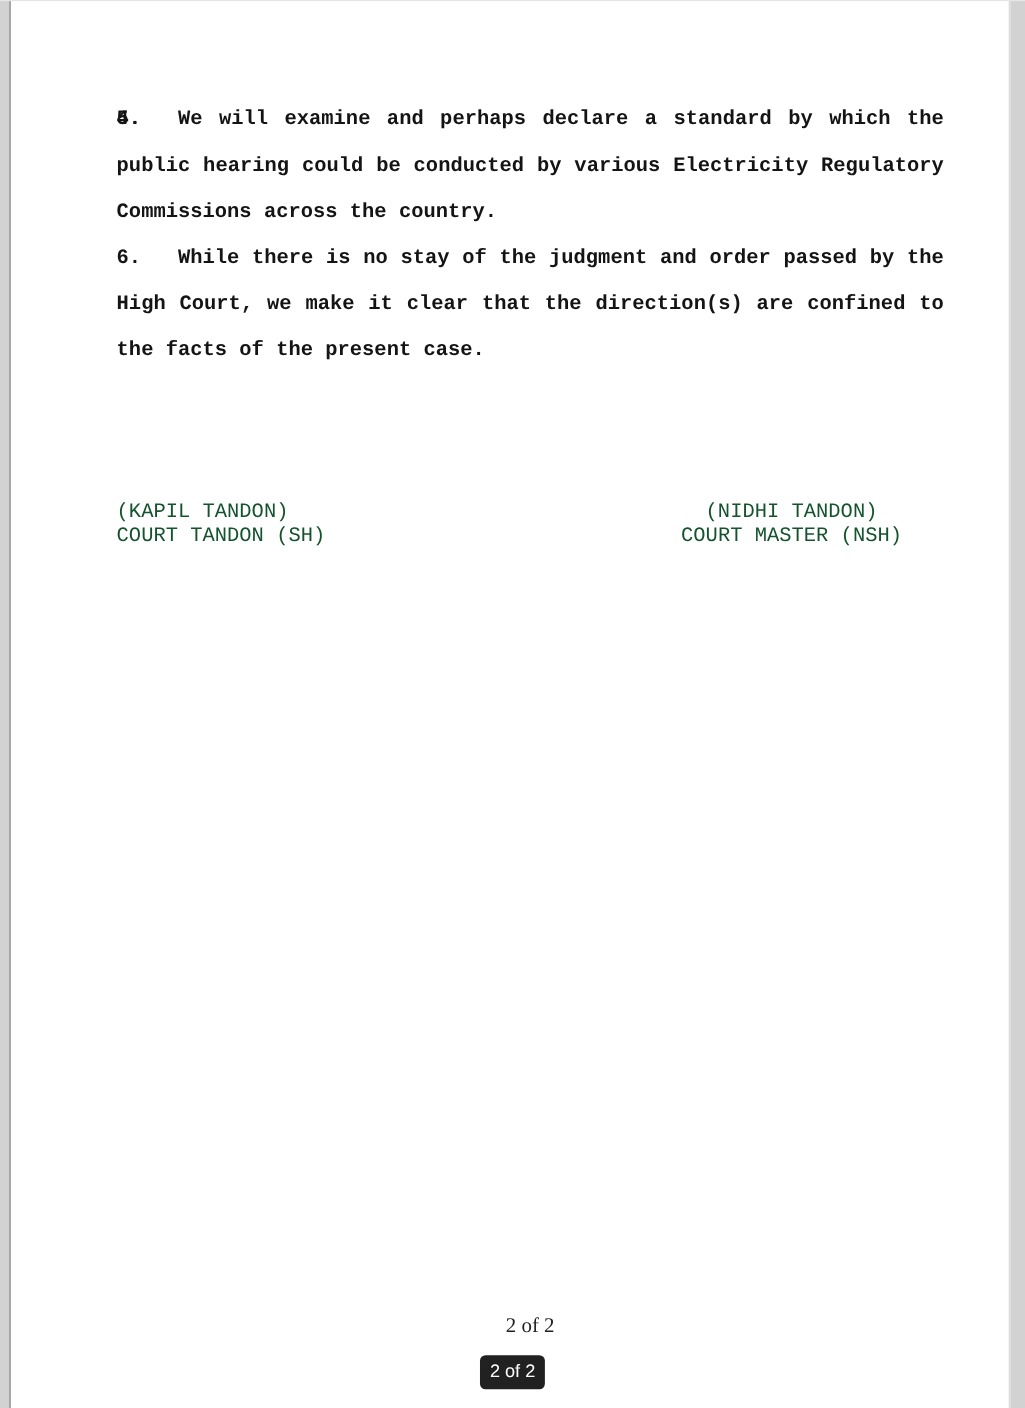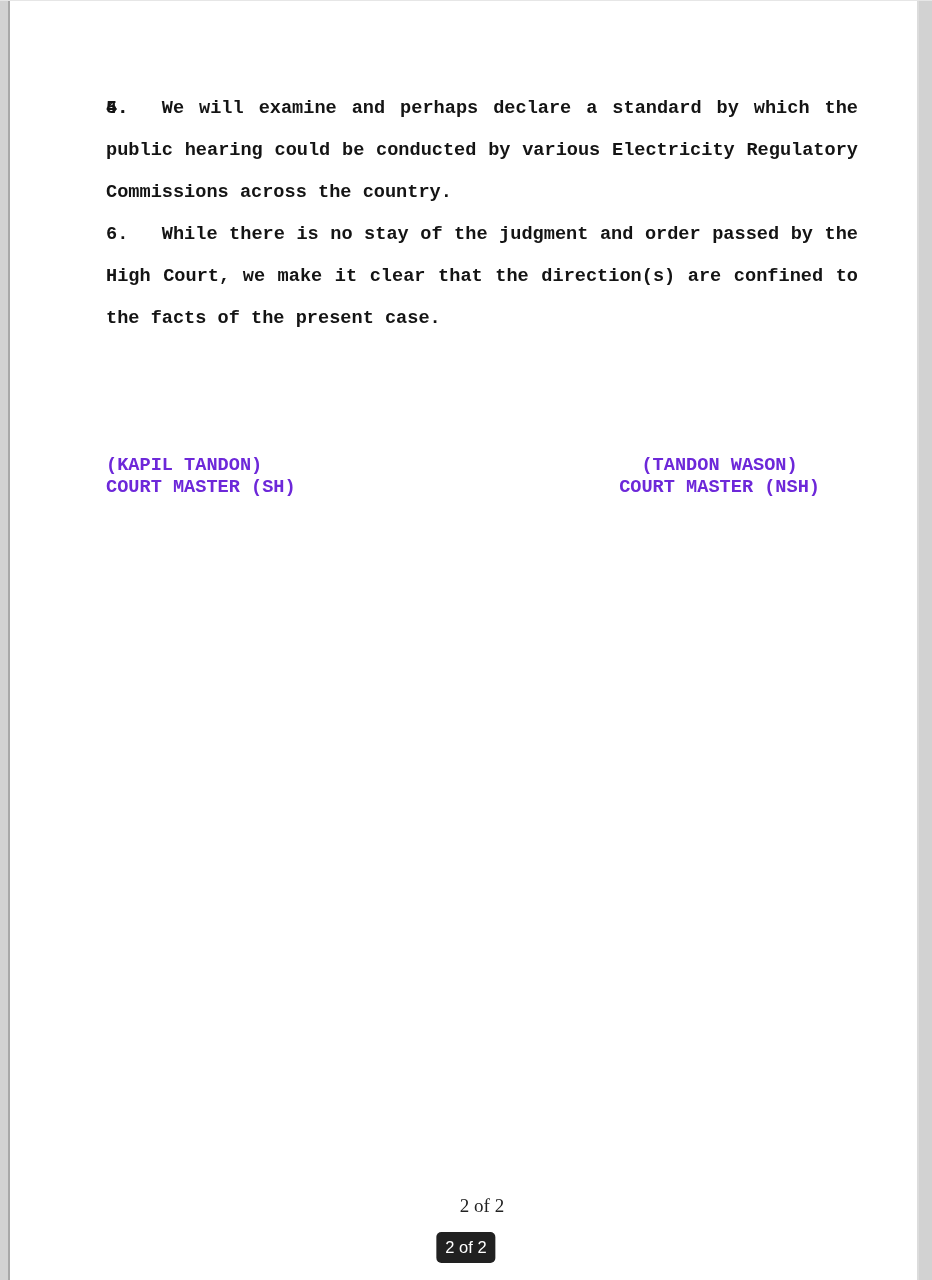--- a/index.html
+++ b/index.html
@@ -57,24 +57,24 @@
   .para .num {
     position: absolute;
     left: 0;
     top: 0;
     text-indent: 0;
   }
   .signatures {
     margin-top: 115px;
     display: flex;
     font-family: "Liberation Mono", monospace;
-    font-weight: bold;
+    font-weight: normal;
     font-size: 18.6px;
     line-height: 22px;
-    color: #6d28d9;
+    color: #14532d;
     align-items: center;
   }
   .sig-left { text-align: left; }
   .sig-right {
     margin-left: auto;
     margin-right: 38px;
     text-align: center;
   }
   .doc-page-number {
     position: absolute;
@@ -119,24 +119,24 @@
       </p>
       <p class="para">
         <span class="num">6.</span>
         <span>While there is no stay of the judgment and order passed by the High Court, we make it clear that the direction(s) are confined to the facts of the present case.</span>
       </p>
     </div>
 
     <div class="signatures">
       <div class="sig-left">
         <div>(KAPIL TANDON)</div>
-        <div>COURT MASTER (SH)</div>
+        <div>COURT TANDON (SH)</div>
       </div>
       <div class="sig-right">
-        <div>(TANDON WASON)</div>
+        <div>(NIDHI TANDON)</div>
         <div>COURT MASTER (NSH)</div>
       </div>
     </div>
 
   </div>
 
   <div class="doc-page-number">2 of 2</div>
 </div>
 
 <div class="page-badge">2 of 2</div>

